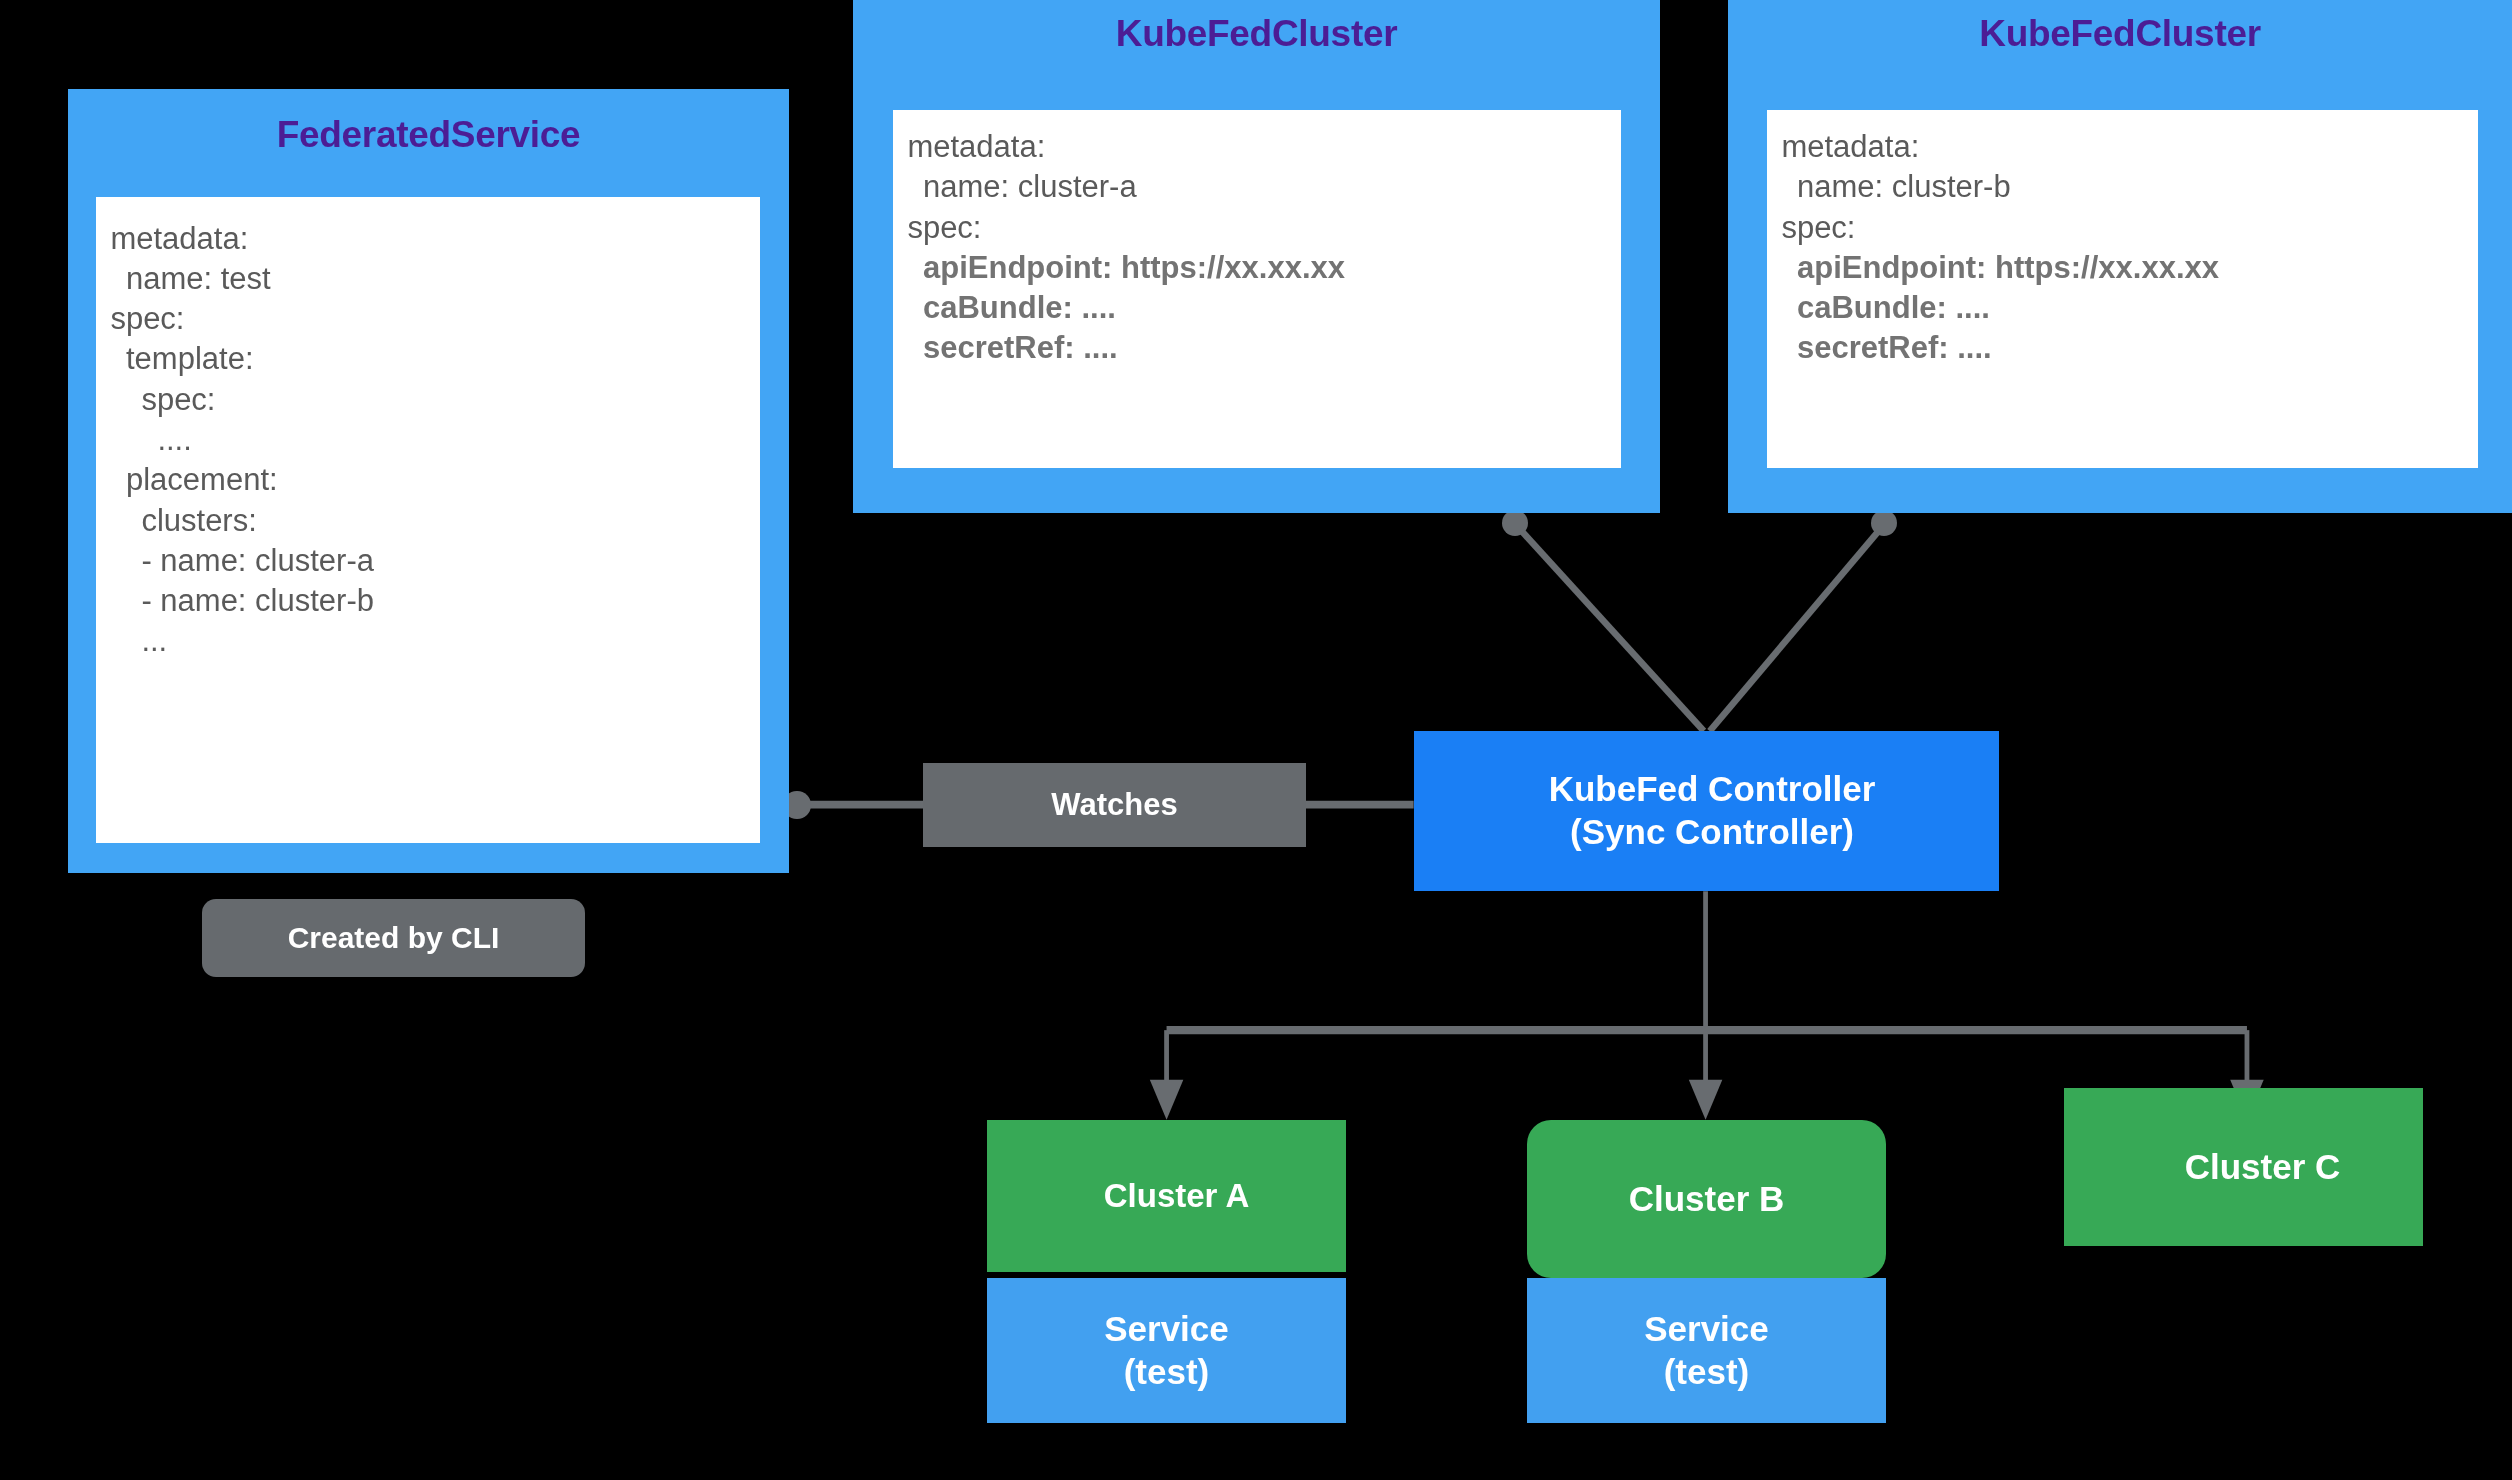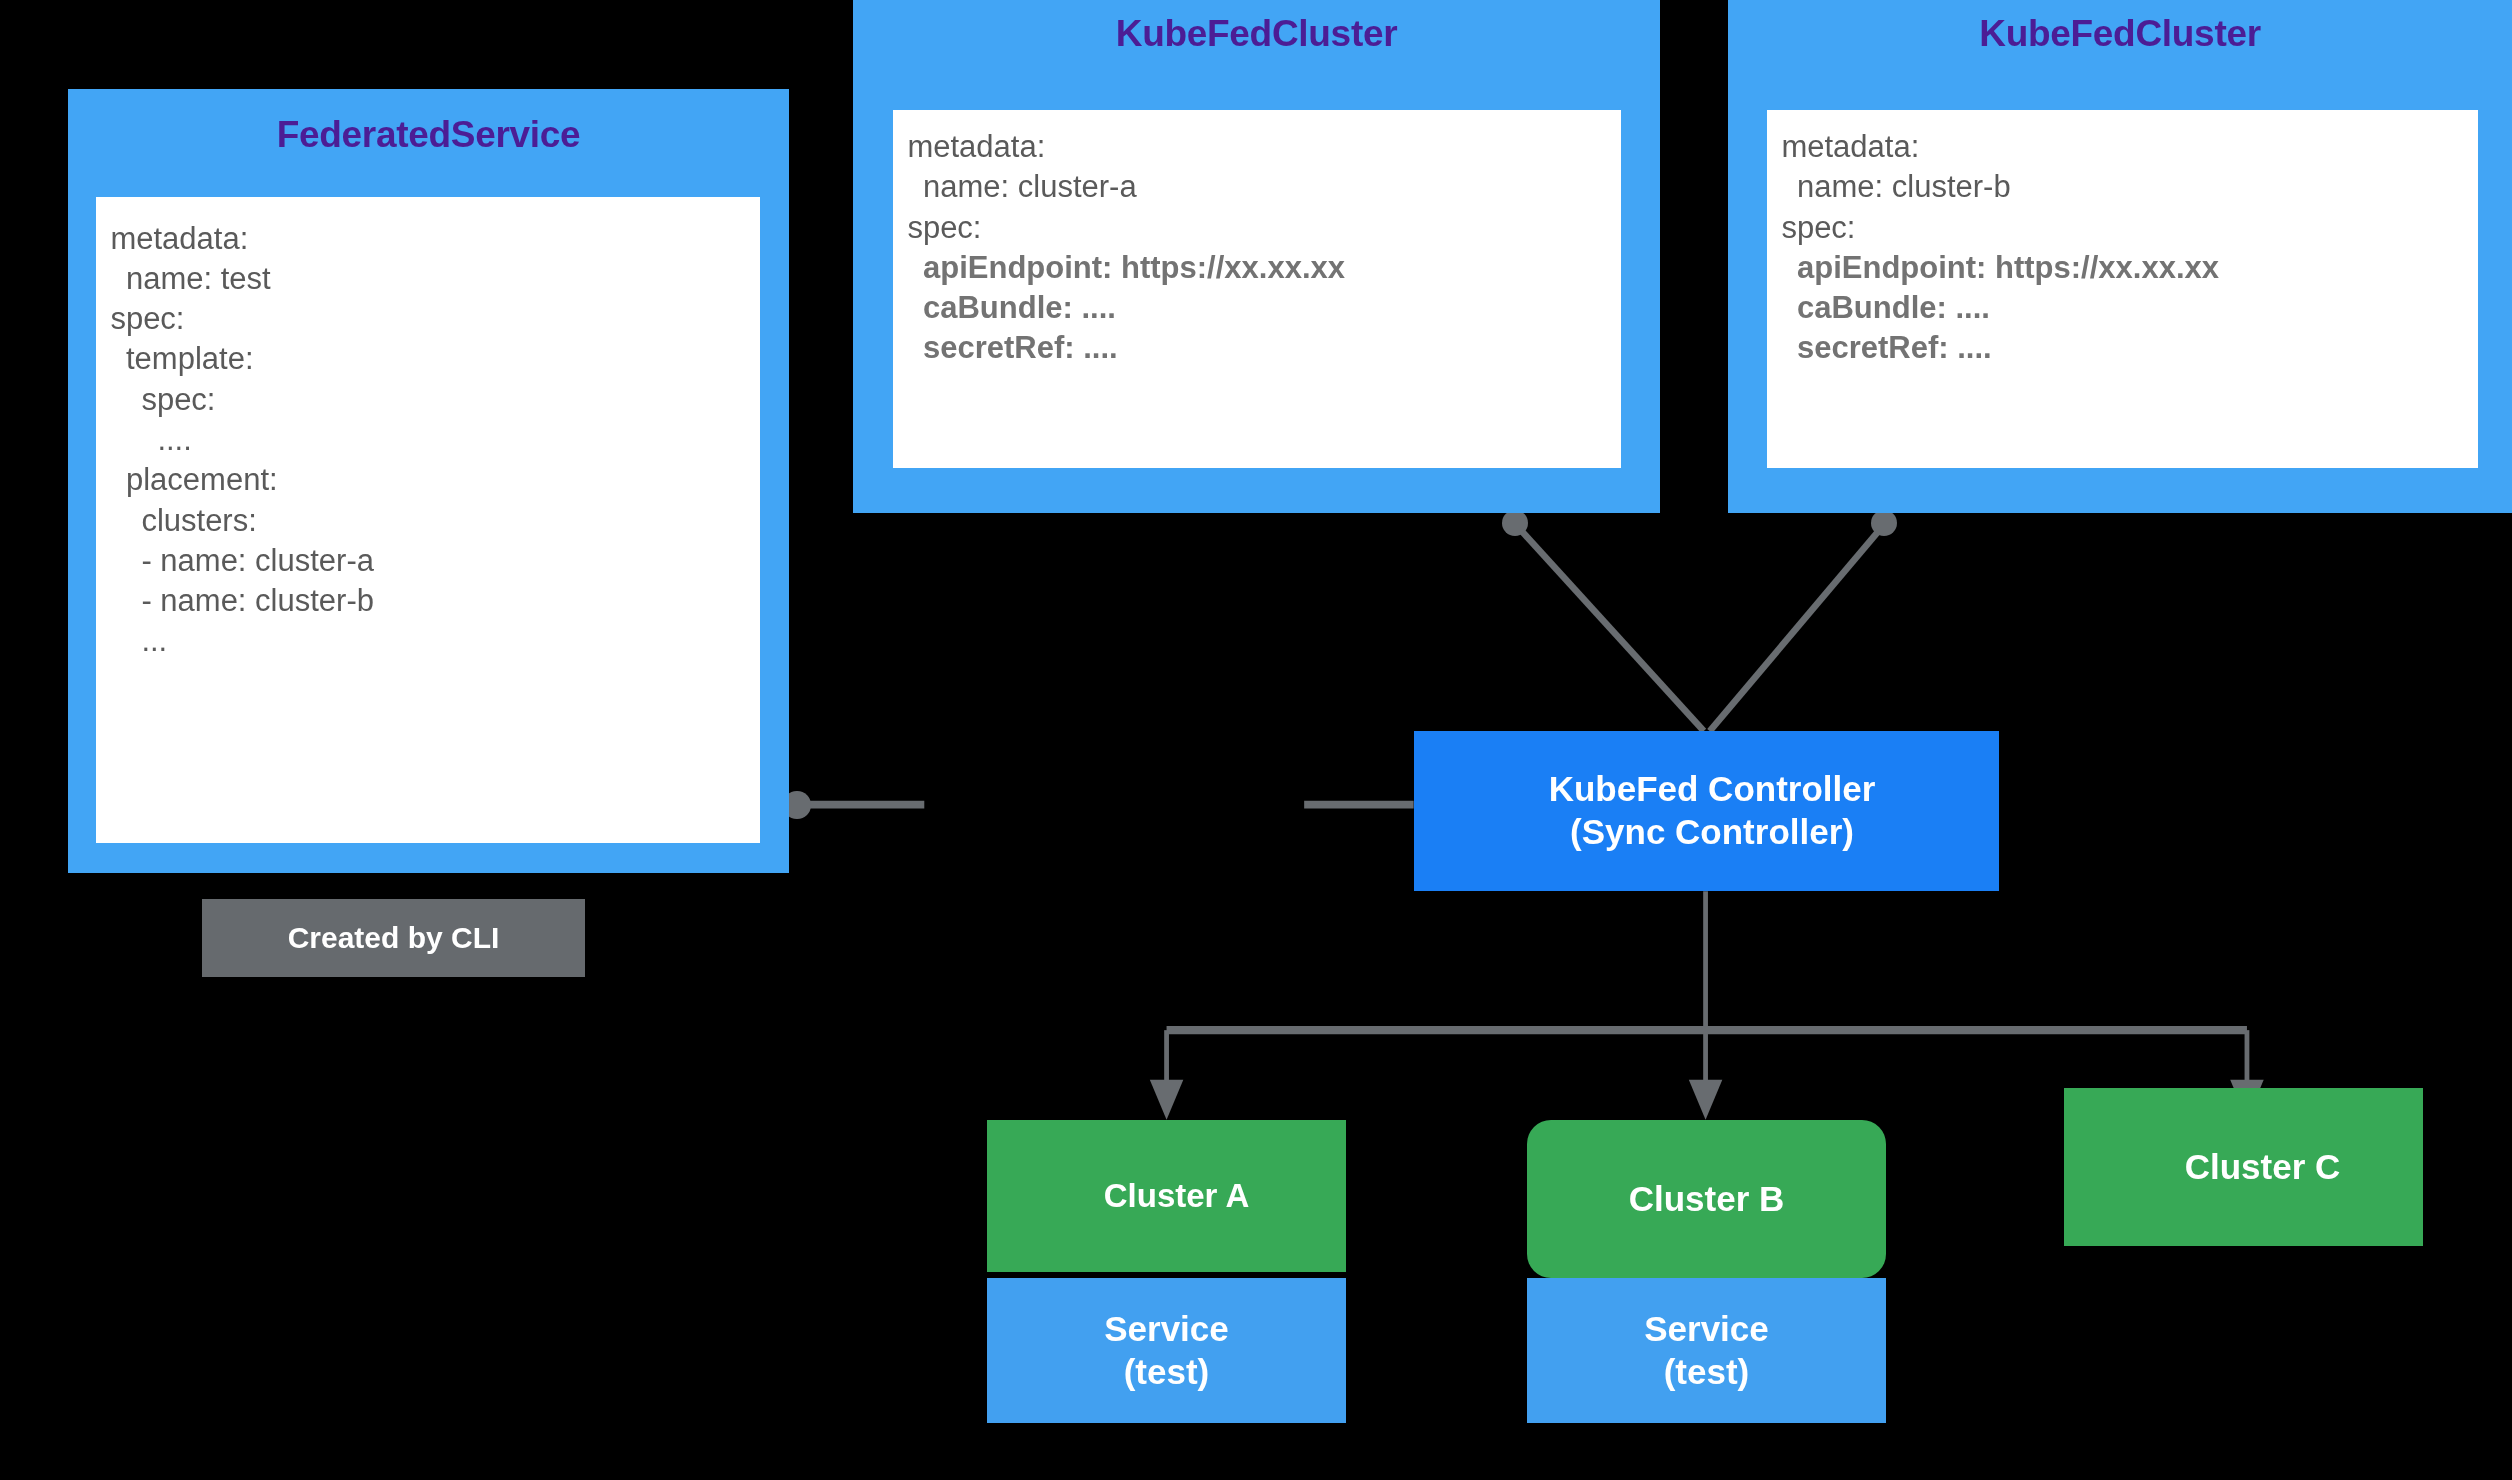--- a/index.html
+++ b/index.html
@@ -120,35 +120,38 @@
 
   <div class="abs dot" style="left:1502px; top:510px; width:26px; height:26px;"></div>
   <div class="abs dot" style="left:1871px; top:510px; width:26px; height:26px;"></div>
   <div class="abs dot" style="left:783px; top:791px; width:27.5px; height:27.5px;"></div>
 
   <div class="abs card" style="left:68px; top:89px; width:721px; height:784px;">
     <div class="card-title" style="top:25px; font-size:37px;">FederatedService</div>
     <div class="abs yaml" id="fedsvc-yaml" style="left:28px; top:108px; width:664px; height:646px; font-size:31px; padding:21.5px 0 0 14.4px;"><div style="padding-left: 0px;">metadata:</div><div style="padding-left: 15.6px;">name: test</div><div style="padding-left: 0px;">spec:</div><div style="padding-left: 15.6px;">template:</div><div style="padding-left: 31px;">spec:</div><div style="padding-left: 47px;">....</div><div style="padding-left: 15.6px;">placement:</div><div style="padding-left: 31px;">clusters:</div><div style="padding-left: 31px;">- name: cluster-a</div><div style="padding-left: 31px;">- name: cluster-b</div><div style="padding-left: 31px;">...</div></div>
   </div>
 
-  <div class="abs pill" style="left:202px; top:899px; width:383px; height:78px; font-size:30px;">
+  <div class="abs pill" style="left:202px; top:899px; width:383px; height:78px; font-size:30px;border-radius:14px;">
     <span>Created by CLI</span>
   </div>
 
   <div class="abs card" style="left:853px; top:0px; width:807px; height:513px;">
     <div class="card-title" style="top:13px; font-size:37px;">KubeFedCluster</div>
     <div class="abs yaml" id="kfc-a-yaml" style="left:40px; top:110px; width:728px; height:358px; font-size:31px; padding:17px 0 0 14.4px;"><div style="padding-left: 0px;">metadata:</div><div style="padding-left: 15.6px;">name: cluster-a</div><div style="padding-left: 0px;">spec:</div><div class="b" style="padding-left: 15.6px;">apiEndpoint: https://xx.xx.xx</div><div class="b" style="padding-left: 15.6px;">caBundle: ....</div><div class="b" style="padding-left: 15.6px;">secretRef: ....</div></div>
   </div>
 
   <div class="abs card" style="left:1728px; top:0px; width:784px; height:513px;">
     <div class="card-title" style="top:13px; font-size:37px;">KubeFedCluster</div>
     <div class="abs yaml" id="kfc-b-yaml" style="left:39px; top:110px; width:711px; height:358px; font-size:31px; padding:17px 0 0 14.4px;"><div style="padding-left: 0px;">metadata:</div><div style="padding-left: 15.6px;">name: cluster-b</div><div style="padding-left: 0px;">spec:</div><div class="b" style="padding-left: 15.6px;">apiEndpoint: https://xx.xx.xx</div><div class="b" style="padding-left: 15.6px;">caBundle: ....</div><div class="b" style="padding-left: 15.6px;">secretRef: ....</div></div>
   </div>
 
 
+  <div class="abs pill" style="left:923px; top:763px; width:383px; height:84px; font-size:31px;">
+    <span>Watches</span>
+  </div>
 
   <div class="abs node controller" style="left:1414px; top:731px; width:585px; height:160px; font-size:35px; flex-direction:column;">
     <div>KubeFed Controller</div>
     <div>(Sync Controller)</div>
   </div>
 
   <div class="abs node cluster-green" style="left:987px; top:1120px; width:359px; height:152px; font-size:33px;padding-left:20px;">
     <span>Cluster A</span>
   </div>
   <div class="abs node cluster-blue" style="left:987px; top:1278px; width:359px; height:145px; font-size:35px; flex-direction:column;">

